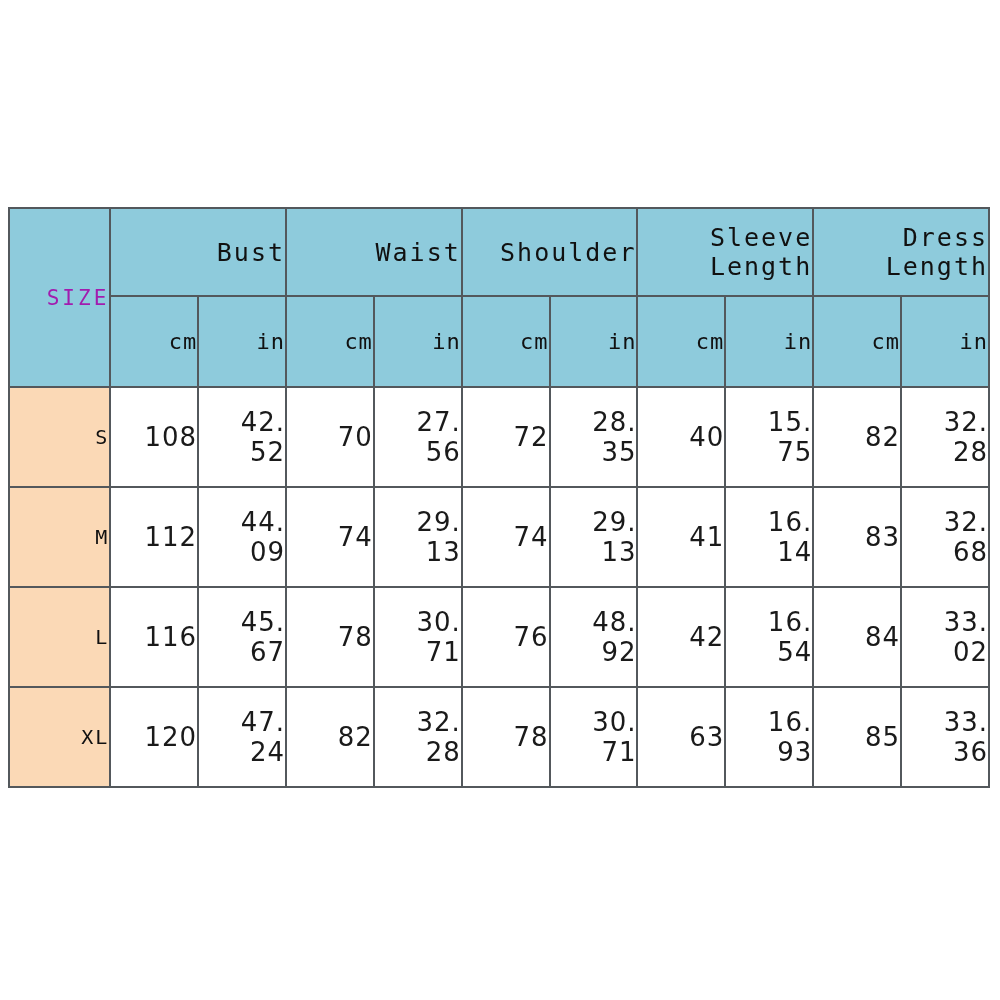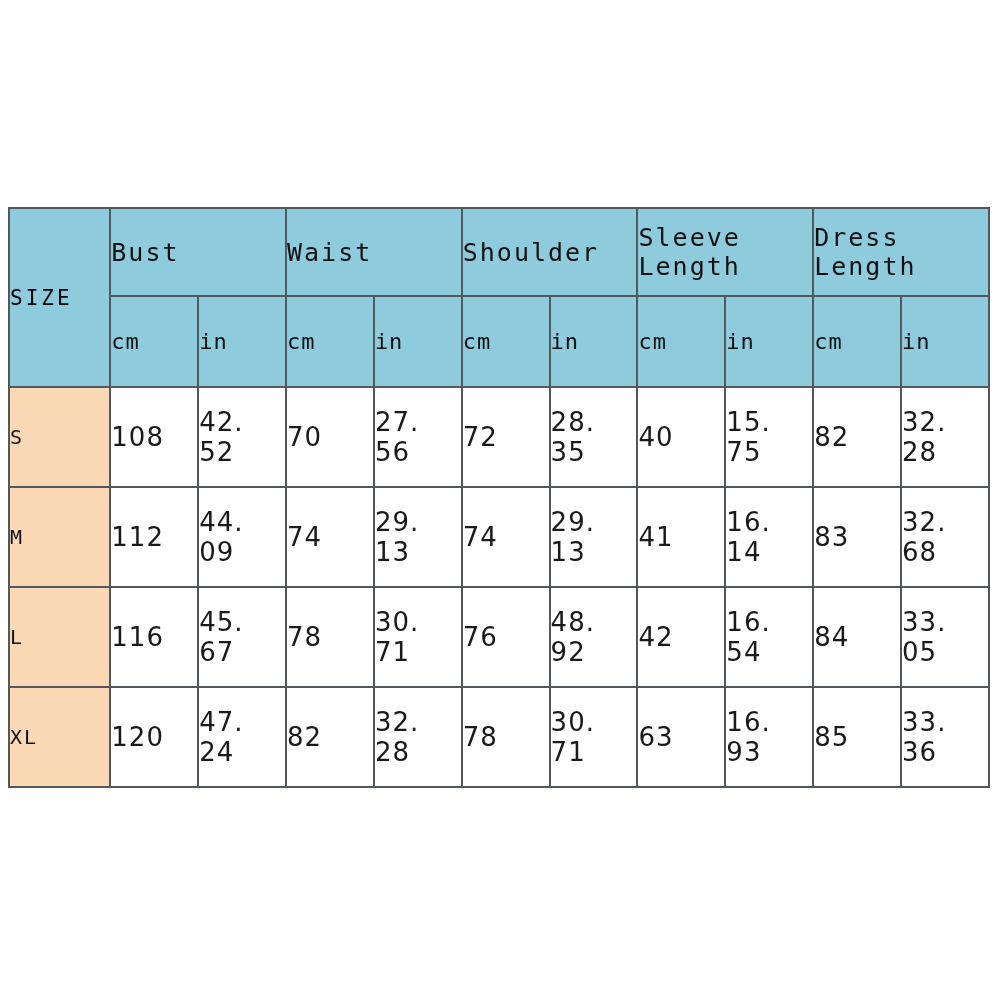--- a/index.html
+++ b/index.html
@@ -33,21 +33,21 @@
   table.size-chart {
     border-collapse: collapse;
     table-layout: fixed;
     width: 982px;
     height: 576px;
   }
 
   table.size-chart td,
   table.size-chart th {
     border: 2px solid #53585c;
-    text-align: left;
+    text-align: right;
     vertical-align: middle;
     padding: 0;
     font-weight: normal;
   }
 
   
   .hdr {
     background: #8ecbdc;
     color: #111111;
   }
@@ -61,21 +61,21 @@
     font-size: 22px;
     font-weight: bold;
     letter-spacing: 1px;
     height: 89px;
   }
   .hdr-size {
     font-size: 21px;
     font-weight: bold;
     letter-spacing: 3px;
     background: #8ecbdc;
-    color: #000000;
+    color: #a21caf;
   }
 
   
   .size-cell {
     background: #fbd9b6;
     color: #111111;
     font-size: 20px;
     font-weight: bold;
     letter-spacing: 2px;
   }
@@ -171,21 +171,21 @@
           <td class="size-cell">L</td>
           <td class="val">116</td>
           <td class="val">45. 67</td>
           <td class="val">78</td>
           <td class="val">30. 71</td>
           <td class="val">76</td>
           <td class="val">48. 92</td>
           <td class="val">42</td>
           <td class="val">16. 54</td>
           <td class="val">84</td>
-          <td class="val">33. 05</td>
+          <td class="val">33. 02</td>
         </tr>
         <tr class="data-row">
           <td class="size-cell">XL</td>
           <td class="val">120</td>
           <td class="val">47. 24</td>
           <td class="val">82</td>
           <td class="val">32. 28</td>
           <td class="val">78</td>
           <td class="val">30. 71</td>
           <td class="val">63</td>

